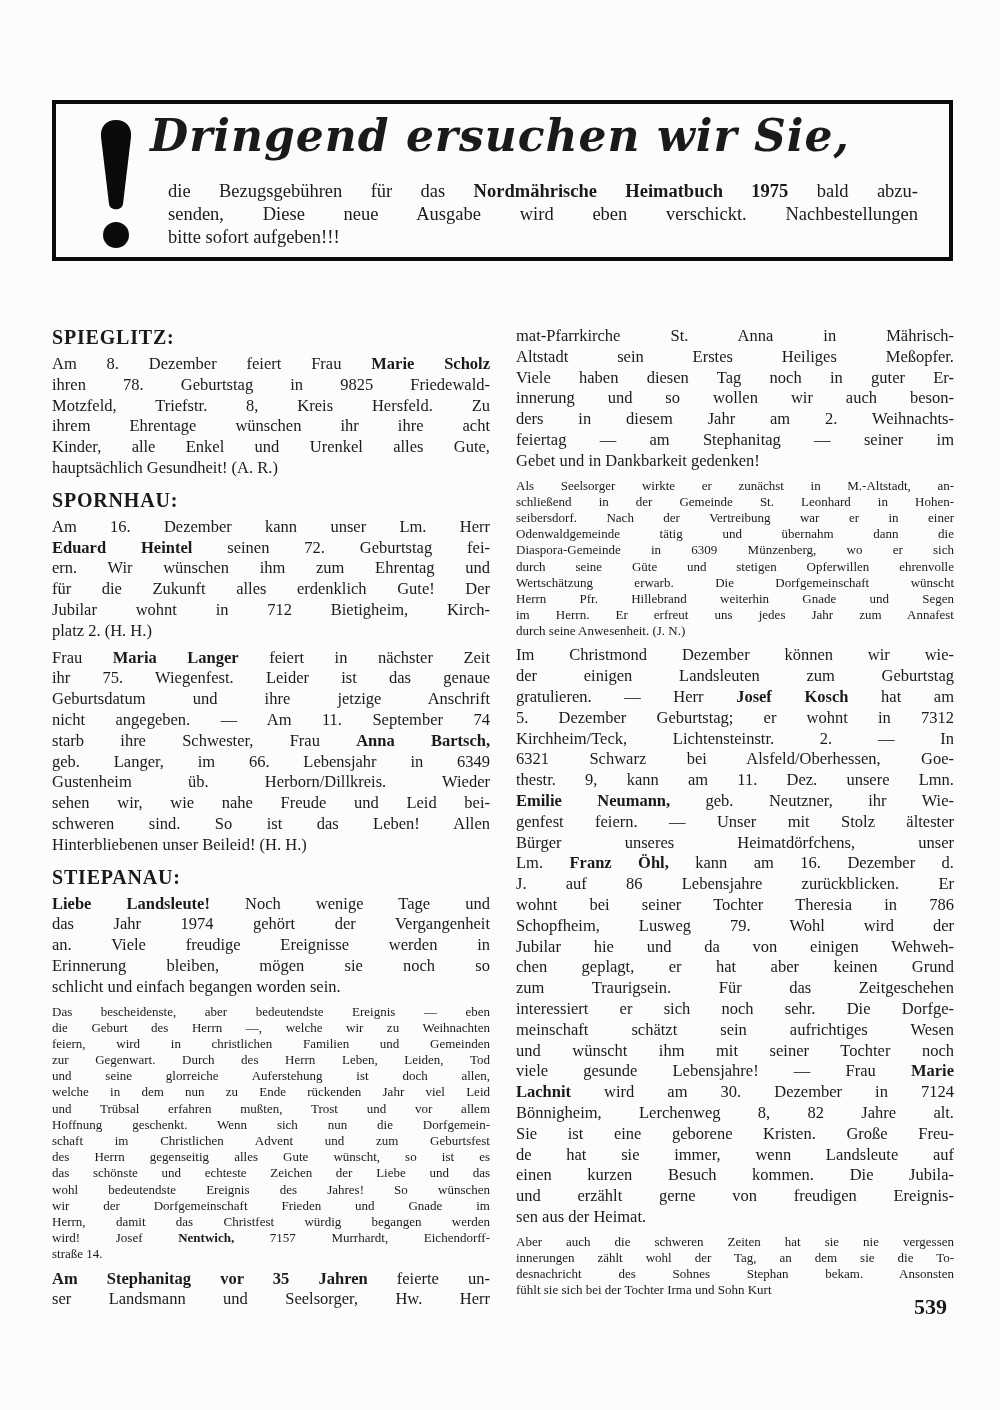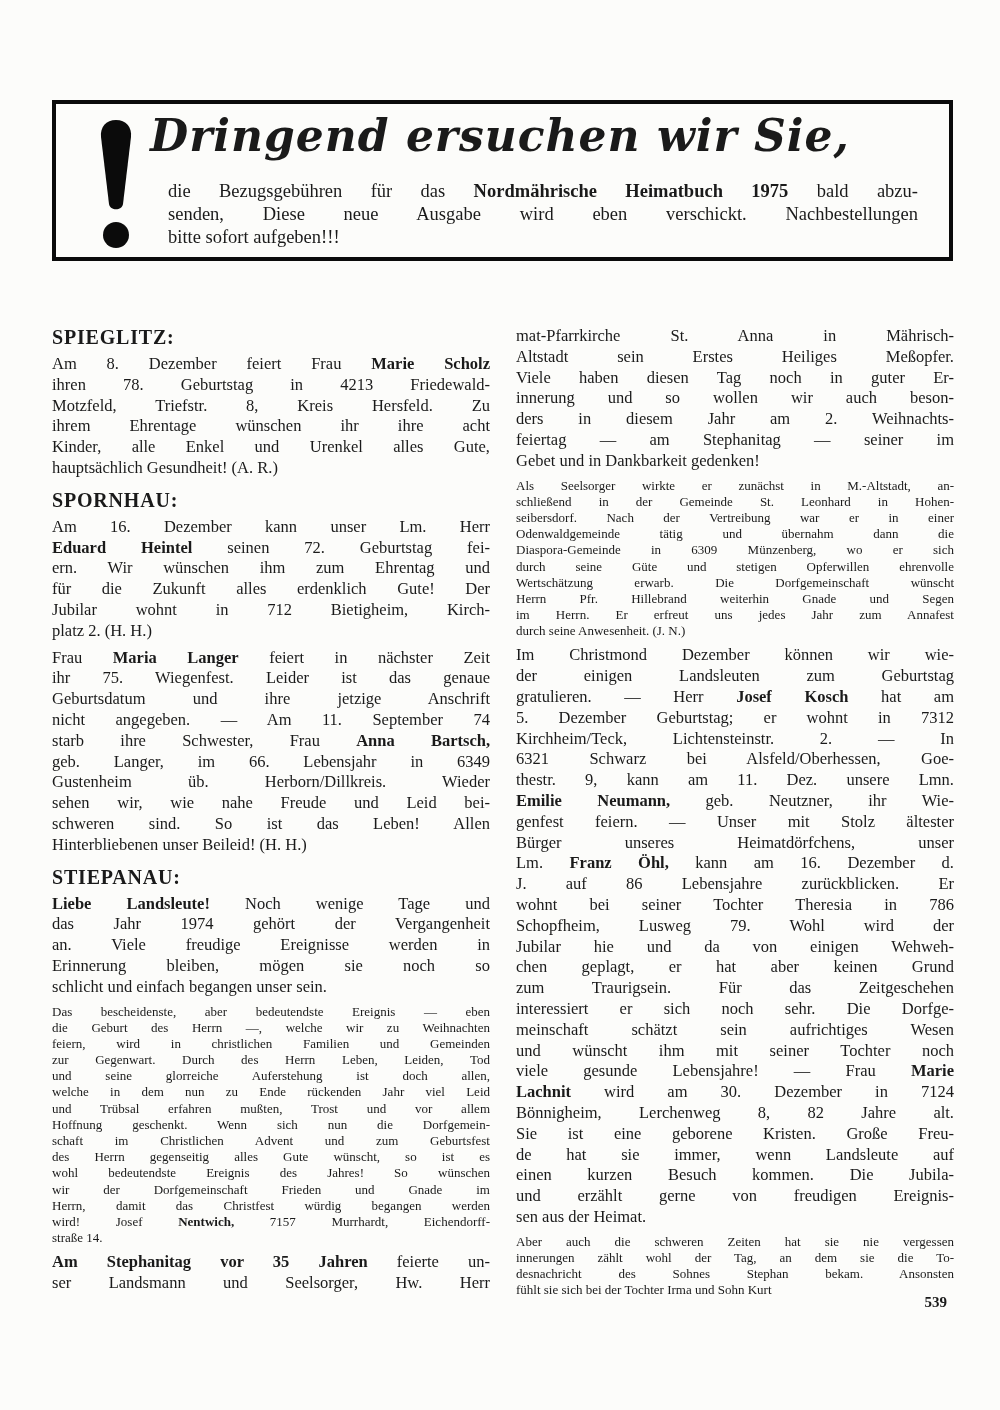--- a/index.html
+++ b/index.html
@@ -66,21 +66,21 @@
     text-align: justify;
     text-align-last: justify;
     overflow: hidden;
   }
   .jline.last { text-align-last: left; }
   .jline b { font-weight: 700; }
 
   
   .page-number {
     position: absolute; right: 53px; top: 1294px;
-    font-size: 15px; font-weight: 700;
+    font-size: 22px; font-weight: 700;
   }
 </style>
 </head>
 <body style="background: rgb(252, 252, 250); color: rgb(26, 26, 26);">
 
 <div class="page">
 
   <div class="notice-box">
     <span class="bang">
       <svg viewBox="0 0 40 132" width="40" height="132" aria-hidden="true">
@@ -95,21 +95,21 @@
         <div class="jline last"><span>bitte sofort aufgeben!!!</span></div>
       </div>
   </div>
 
   <div class="columns">
 
     <div class="col">
       <div class="section-heading first">SPIEGLITZ:</div>
       <div class="para">
           <div class="jline"><span>Am 8. Dezember feiert Frau </span><b>Marie Scholz</b></div>
-          <div class="jline"><span>ihren 78. Geburtstag in 4213 Friedewald-</span></div>
+          <div class="jline"><span>ihren 78. Geburtstag in 9825 Friedewald-</span></div>
           <div class="jline"><span>Motzfeld, Triefstr. 8, Kreis Hersfeld. Zu</span></div>
           <div class="jline"><span>ihrem Ehrentage wünschen ihr ihre acht</span></div>
           <div class="jline"><span>Kinder, alle Enkel und Urenkel alles Gute,</span></div>
           <div class="jline last"><span>hauptsächlich Gesundheit! (A. R.)</span></div>
         </div>
 
       <div class="section-heading">SPORNHAU:</div>
       <div class="para">
           <div class="jline"><span>Am 16. Dezember kann unser Lm. Herr</span></div>
           <div class="jline"><b>Eduard Heintel</b><span> seinen 72. Geburtstag fei-</span></div>
@@ -130,33 +130,34 @@
           <div class="jline"><span>schweren sind. So ist das Leben! Allen</span></div>
           <div class="jline last"><span>Hinterbliebenen unser Beileid! (H. H.)</span></div>
         </div>
 
       <div class="section-heading">STIEPANAU:</div>
       <div class="para">
           <div class="jline"><b>Liebe Landsleute!</b><span> Noch wenige Tage und</span></div>
           <div class="jline"><span>das Jahr 1974 gehört der Vergangenheit</span></div>
           <div class="jline"><span>an. Viele freudige Ereignisse werden in</span></div>
           <div class="jline"><span>Erinnerung bleiben, mögen sie noch so</span></div>
-          <div class="jline last"><span>schlicht und einfach begangen unser sein.</span></div>
+          <div class="jline last"><span>schlicht und einfach begangen worden sein.</span></div>
         </div>
       <div class="para small">
           <div class="jline"><span>Das bescheidenste, aber bedeutendste Ereignis — eben</span></div>
           <div class="jline"><span>die Geburt des Herrn —, welche wir zu Weihnachten</span></div>
           <div class="jline"><span>feiern, wird in christlichen Familien und Gemeinden</span></div>
           <div class="jline"><span>zur Gegenwart. Durch des Herrn Leben, Leiden, Tod</span></div>
           <div class="jline"><span>und seine glorreiche Auferstehung ist doch allen,</span></div>
           <div class="jline"><span>welche in dem nun zu Ende rückenden Jahr viel Leid</span></div>
           <div class="jline"><span>und Trübsal erfahren mußten, Trost und vor allem</span></div>
           <div class="jline"><span>Hoffnung geschenkt. Wenn sich nun die Dorfgemein-</span></div>
           <div class="jline"><span>schaft im Christlichen Advent und zum Geburtsfest</span></div>
           <div class="jline"><span>des Herrn gegenseitig alles Gute wünscht, so ist es</span></div>
+          <div class="jline"><span>das schönste und echteste Zeichen der Liebe und das</span></div>
           <div class="jline"><span>wohl bedeutendste Ereignis des Jahres! So wünschen</span></div>
           <div class="jline"><span>wir der Dorfgemeinschaft Frieden und Gnade im</span></div>
           <div class="jline"><span>Herrn, damit das Christfest würdig begangen werden</span></div>
           <div class="jline"><span>wird! Josef </span><b>Nentwich,</b><span> 7157 Murrhardt, Eichendorff-</span></div>
           <div class="jline last"><span>straße 14.</span></div>
         </div>
       <div class="para">
           <div class="jline"><b>Am Stephanitag vor 35 Jahren</b><span> feierte un-</span></div>
           <div class="jline"><span>ser Landsmann und Seelsorger, Hw. Herr</span></div>
         </div>

